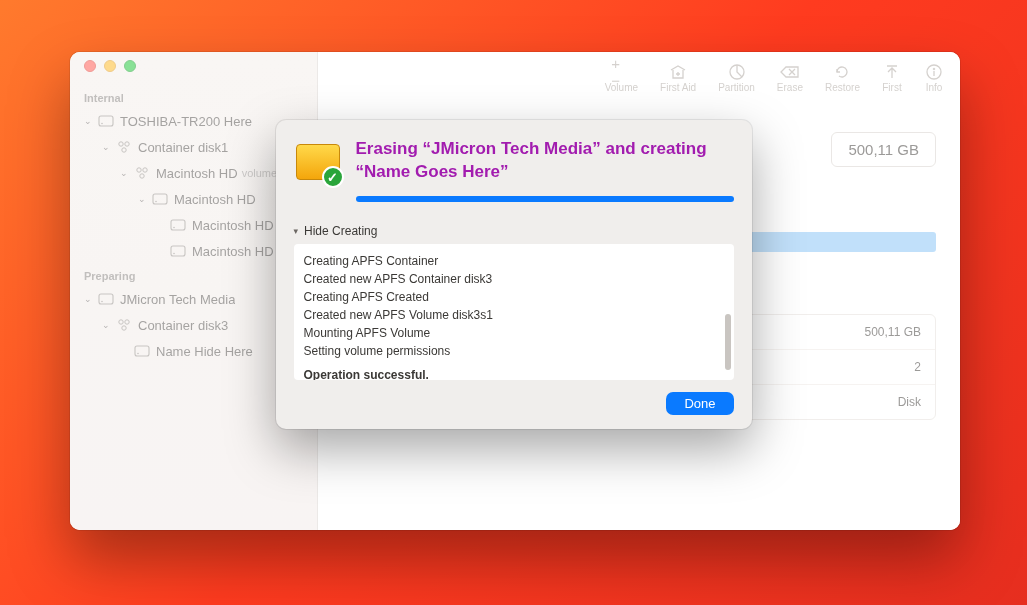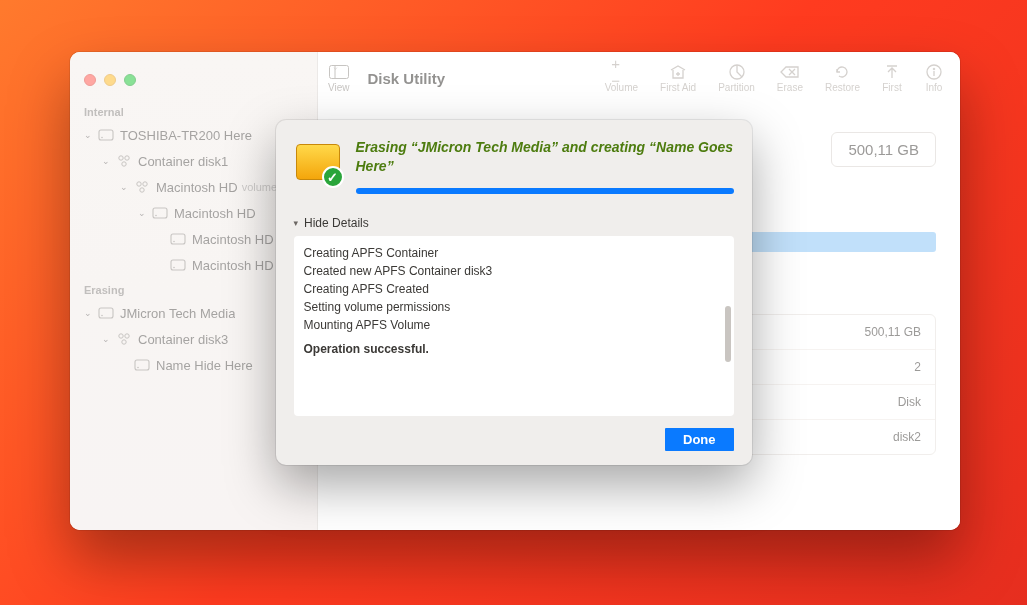--- a/index.html
+++ b/index.html
@@ -13,21 +13,21 @@
   position: absolute; left: 70px; top: 52px; width: 890px; height: 478px;
   background: #fff; border-radius: 10px; overflow: hidden;
   box-shadow: 0 30px 60px rgba(0,0,0,0.35), 0 0 0 1px rgba(0,0,0,0.08);
   display: flex;
 }
 .dimmer {
   position: absolute; inset: 0; background: rgba(255,255,255,0.45); pointer-events: none; z-index: 5;
 }
 .sidebar {
   width: 248px; background: linear-gradient(#f4eeeb,#f2ece9); height: 100%;
-  border-right: 1px solid #dcd7d4; padding-top: 16px; position: relative;
+  border-right: 1px solid #dcd7d4; padding-top: 2px; position: relative;
 }
 .traffic { display: flex; gap: 8px; padding: 6px 12px 14px 14px; }
 .tl { width: 12px; height: 12px; border-radius: 50%; }
 .tl.red { background: #ff5f57; border: 0.5px solid #e24a40; }
 .tl.yel { background: #febc2e; border: 0.5px solid #e1a029; }
 .tl.grn { background: #28c840; border: 0.5px solid #1fa532; }
 .sec-label { font-size: 11px; color: #8e8a87; font-weight: 600; padding: 6px 14px 4px; }
 .tree { list-style: none; }
 .tree li { display: flex; align-items: center; height: 26px; color: #5b5855; font-size: 13px; white-space: nowrap; overflow: hidden; }
 .tree li .chev { width: 10px; margin-right: 4px; font-size: 9px; color: #7a7674; }
@@ -64,33 +64,33 @@
 }
 .modal {
   margin-top: 120px; width: 476px; background: #f0eeec; border-radius: 10px;
   box-shadow: 0 20px 50px rgba(0,0,0,0.35), 0 0 0 1px rgba(0,0,0,0.08);
   padding: 18px 18px 14px 18px;
 }
 .m-head { display: flex; gap: 14px; align-items: flex-start; }
 .m-disk { width: 48px; height: 48px; position: relative; flex-shrink: 0; }
 .m-disk .body { width: 44px; height: 36px; background: linear-gradient(#ffd94a,#f4a60b); border-radius: 4px; border: 1px solid #c8880a; position: absolute; top: 6px; left: 2px; }
 .m-disk .check { position: absolute; right: -2px; bottom: -2px; width: 22px; height: 22px; background: #2aa53a; border: 2px solid #fff; border-radius: 50%; display: flex; align-items: center; justify-content: center; color: #fff; font-size: 13px; font-weight: 700; }
-.m-title { font-size: 14px; font-weight: 700; color: #4d7c0f; line-height: 1.35; font-style: italic; }
+.m-title { font-size: 17px; font-weight: 700; color: #a21caf; line-height: 1.35; }
 .m-prog { height: 6px; background: #0a7aff; border-radius: 3px; margin: 12px 0 8px; }
 .m-status { font-size: 12px; color: #3b3936; }
 .m-details-toggle { display: flex; align-items: center; gap: 6px; margin: 14px 0 6px; font-size: 12px; color: #3b3936; cursor: default; }
 .m-details-toggle .chev { font-size: 9px; color: #6b6763; }
 .m-log {
-  background: #fff; border-radius: 4px; padding: 8px 10px; height: 180px; overflow: hidden;
+  background: #fff; border-radius: 4px; padding: 8px 10px; height: 136px; overflow: hidden;
   font-size: 12px; color: #3b3936; line-height: 1.5; position: relative;
 }
 .m-log .line.bold { font-weight: 700; margin-top: 6px; }
 .m-log .sbar { position: absolute; right: 3px; top: 70px; width: 6px; height: 56px; background: #c9c5c1; border-radius: 3px; }
 .m-footer { display: flex; justify-content: flex-end; margin-top: 12px; }
-.btn-done { background: #0a7aff; color: #fff; border: none; border-radius: 1px; padding: 4px 18px; font-size: 13px; font-weight: 700; }
+.btn-done { background: #0a7aff; color: #fff; border: none; border-radius: 7px; padding: 4px 18px; font-size: 13px; font-weight: 400; }
 svg { display: block; }
 </style>
 </head>
 <body>
 
 <div class="window">
   <div class="sidebar">
     <div class="traffic">
       <div class="tl red"></div>
       <div class="tl yel"></div>
@@ -156,21 +156,21 @@
             <span class="chev"></span>
             <span class="ic">
               <svg width="16" height="12">
                 <rect x="1" y="1" width="14" height="10" rx="2" fill="none" stroke="#9a9590" stroke-width="1.1"></rect>
                 <circle cx="4" cy="8.5" r="0.8" fill="#9a9590"></circle>
               </svg>
             </span>
             <span class="txt">Macintosh HD - D</span>
           </li>
         </ul>
-        <div class="sec-label">Erasing</div>
+        <div class="sec-label">Preparing</div>
         <ul class="tree">
           <li class="l0">
             <span class="chev">⌄</span>
             <span class="ic">
               <svg width="16" height="12">
                 <rect x="1" y="1" width="14" height="10" rx="2" fill="none" stroke="#9a9590" stroke-width="1.1"></rect>
                 <circle cx="4" cy="8.5" r="0.8" fill="#9a9590"></circle>
               </svg>
             </span>
             <span class="txt">JMicron Tech Media</span>
@@ -195,33 +195,20 @@
               </svg>
             </span>
             <span class="txt">Name Hide Here</span>
           </li>
         </ul>
       </div>
   </div>
 
   <div class="main">
     <div class="toolbar">
-      <div class="tb-left">
-        <div class="tb-view">
-          <span class="tb-icon">
-            <svg width="20" height="14" viewBox="0 0 20 14">
-                <rect x="0.5" y="0.5" width="19" height="13" rx="2" fill="none" stroke="#9a9590"></rect>
-                <line x1="6" y1="0.5" x2="6" y2="13.5" stroke="#9a9590"></line>
-                <path d="M22 5 l3 4 l3 -4" stroke="#9a9590" fill="none" transform="translate(-6,0) scale(0.5)"></path>
-              </svg>
-          </span>
-          <span>View</span>
-        </div>
-        <div class="tb-title">Disk Utility</div>
-      </div>
       <div class="tb-spacer"></div>
       <div class="tb-actions" id="tb-actions">
           <div class="tb-act">
             <span class="tb-icon">
               <span class="pm">+ −</span>
             </span>
             <span>Volume</span>
           </div>
           <div class="tb-act">
             <span class="tb-icon">
@@ -281,21 +268,20 @@
         </div>
     </div>
 
     <div class="content">
       <div class="cap-badge">500,11 GB</div>
       <div class="blue-bar"></div>
       <div class="info-table" id="info-table">
           <div class="info-row">500,11 GB</div>
           <div class="info-row">2</div>
           <div class="info-row">Disk</div>
-          <div class="info-row">disk2</div>
         </div>
     </div>
   </div>
 
   <div class="dimmer"></div>
 </div>
 
 <div class="modal-wrap">
   <div class="modal">
     <div class="m-head">
@@ -303,28 +289,29 @@
         <div class="body"></div>
         <div class="check">✓</div>
       </div>
       <div style="flex:1">
         <div class="m-title">Erasing “JMicron Tech Media” and creating “Name Goes Here”</div>
         <div class="m-prog"></div>
       </div>
     </div>
     <div class="m-details-toggle">
       <span class="chev">▾</span>
-      <span>Hide Details</span>
+      <span>Hide Creating</span>
     </div>
     <div class="m-log" id="m-log">
       <div class="line">Creating APFS Container</div>
         <div class="line">Created new APFS Container disk3</div>
         <div class="line">Creating APFS Created</div>
+        <div class="line">Created new APFS Volume disk3s1</div>
+        <div class="line">Mounting APFS Volume</div>
         <div class="line">Setting volume permissions</div>
-        <div class="line">Mounting APFS Volume</div>
         <div class="line bold">Operation successful.</div>
         <div class="sbar"></div>
     </div>
     <div class="m-footer">
       <button class="btn-done">Done</button>
     </div>
   </div>
 </div>
 
 </body></html>

